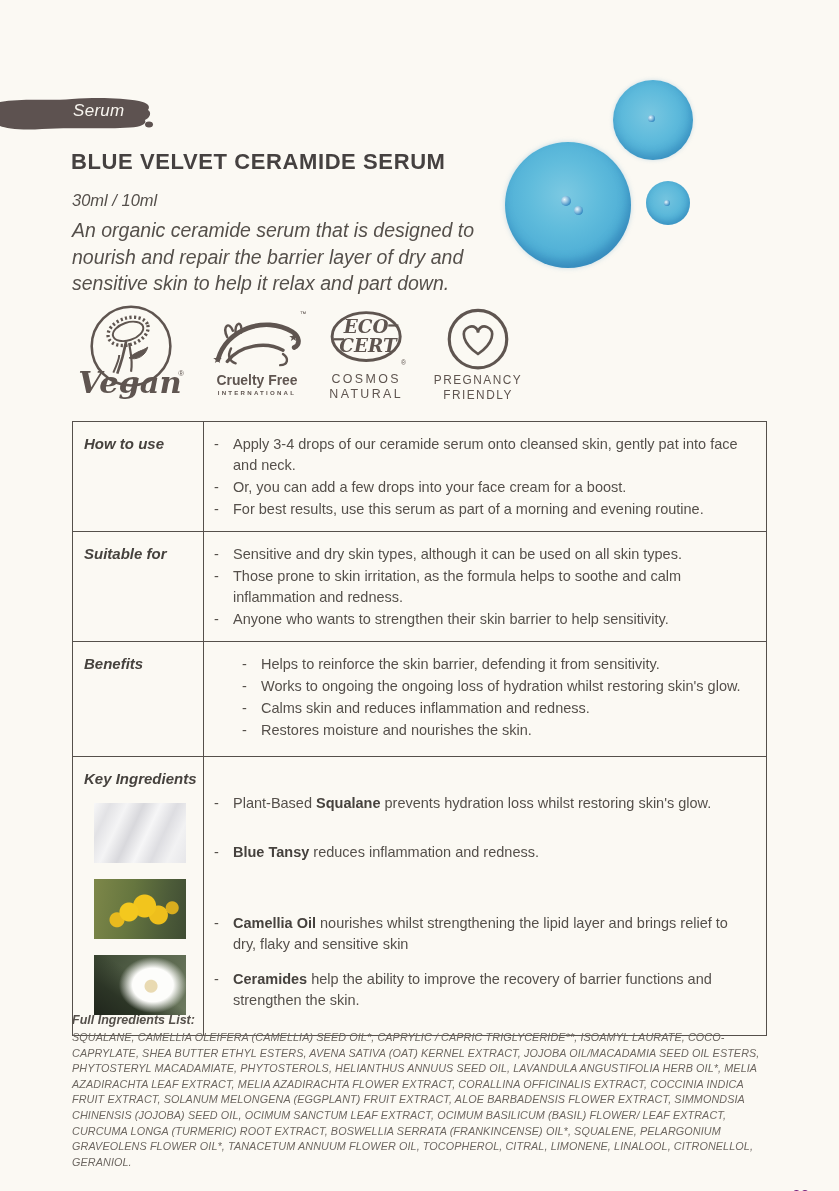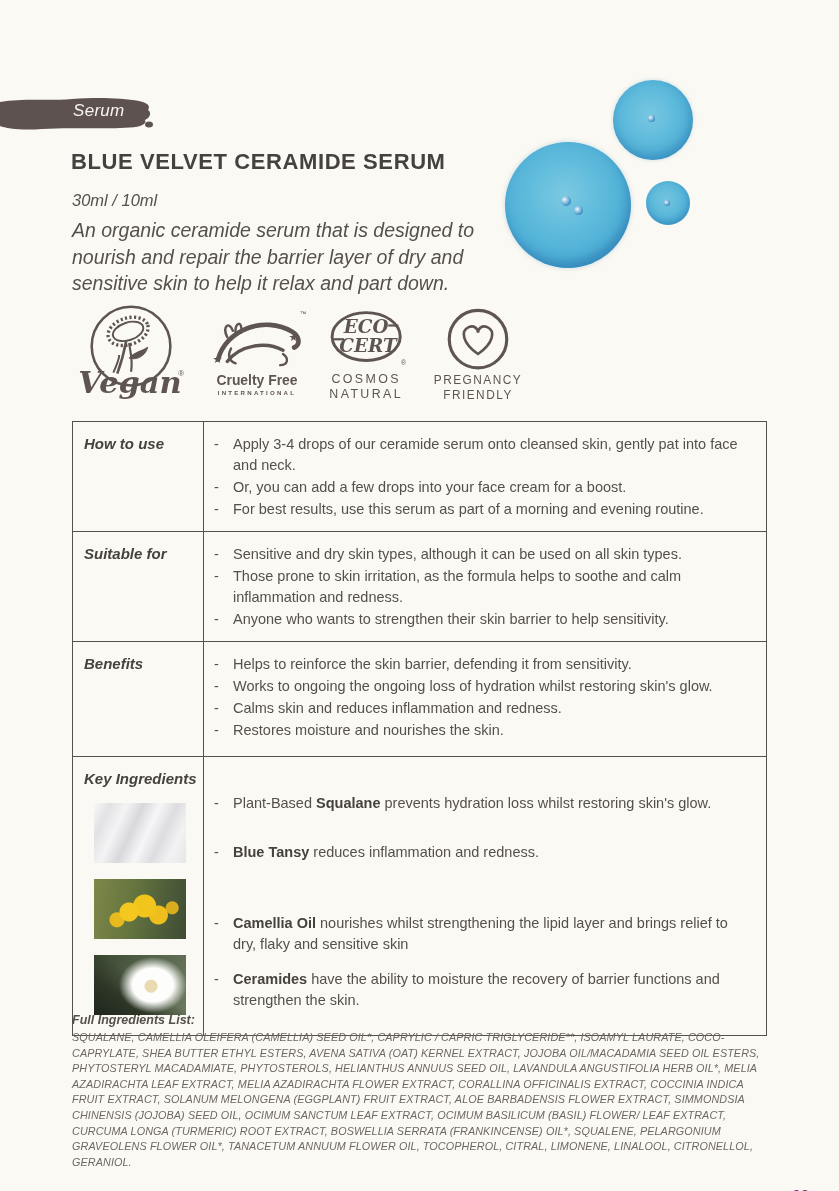--- a/index.html
+++ b/index.html
@@ -47,21 +47,21 @@
   .badge svg path,.badge svg circle,.badge svg ellipse,.badge svg line{stroke:#5f5550;}
 
   
   .info{position:absolute;left:72px;top:421px;width:695px;border:1.6px solid #55504b;
         box-sizing:border-box;background:transparent;}
   .row{display:flex;border-top:1.6px solid #55504b;}
   .row:first-child{border-top:none;}
   .cell-label{width:131px;min-width:131px;box-sizing:border-box;border-right:1.6px solid #55504b;
               padding:13px 6px 8px 11px;font-style:italic;font-weight:bold;font-size:15px;color:#46423e;}
   .cell-body{flex:1;padding:12px 14px 10px 10px;font-size:14.5px;line-height:21px;color:#55504b;}
-  .r1{min-height:106px;} .r2{min-height:81px;} .r3{min-height:114px;} .r4{min-height:278px;}
+  .r1{min-height:106px;} .r2{min-height:81px;} .r3{min-height:114px;gap:28px;} .r4{min-height:278px;}
   .bullet{display:flex;margin:0 0 1px 0;}
   .marker{width:10px;min-width:10px;text-align:left;margin-right:9px;}
   .btext .b{font-weight:bold;color:#46423e;}
 
   
   .ki-label-wrap{display:block;}
   .ki-img{width:92px;height:60px;margin:16px 0 0 10px;}
   .img-squalane{background:
      linear-gradient(115deg,#f8f8f8 0%,#e2e2e5 14%,#f4f4f5 28%,#d8d8dc 42%,#f6f6f7 56%,#dddde1 70%,#f2f2f3 84%,#e6e6e9 100%);}
   .img-tansy{background:
@@ -239,21 +239,21 @@
         <div class="bullet kb2">
             <span class="marker">-</span>
             <span class="btext"><span></span><span class="b">Blue Tansy</span><span> reduces inflammation and redness.</span></span>
           </div>
         <div class="bullet kb3">
             <span class="marker">-</span>
             <span class="btext"><span></span><span class="b">Camellia Oil</span><span> nourishes whilst strengthening the lipid layer and brings relief to dry, flaky and sensitive skin</span></span>
           </div>
         <div class="bullet kb4">
             <span class="marker">-</span>
-            <span class="btext"><span></span><span class="b">Ceramides</span><span> have the ability to moisture the recovery of barrier functions and strengthen the skin.</span></span>
+            <span class="btext"><span></span><span class="b">Ceramides</span><span> help the ability to improve the recovery of barrier functions and strengthen the skin.</span></span>
           </div>
       </div>
     </div>
   </div>
 
   <div class="ing-head">Full Ingredients List:</div>
   <p class="ing-list">SQUALANE, CAMELLIA OLEIFERA (CAMELLIA) SEED OIL*, CAPRYLIC / CAPRIC TRIGLYCERIDE**, ISOAMYL LAURATE, COCO-CAPRYLATE, SHEA BUTTER ETHYL ESTERS, AVENA SATIVA (OAT) KERNEL EXTRACT, JOJOBA OIL/MACADAMIA SEED OIL ESTERS, PHYTOSTERYL MACADAMIATE, PHYTOSTEROLS, HELIANTHUS ANNUUS SEED OIL, LAVANDULA ANGUSTIFOLIA HERB OIL*, MELIA AZADIRACHTA LEAF EXTRACT, MELIA AZADIRACHTA FLOWER EXTRACT, CORALLINA OFFICINALIS EXTRACT, COCCINIA INDICA FRUIT EXTRACT, SOLANUM MELONGENA (EGGPLANT) FRUIT EXTRACT, ALOE BARBADENSIS FLOWER EXTRACT, SIMMONDSIA CHINENSIS (JOJOBA) SEED OIL, OCIMUM SANCTUM LEAF EXTRACT, OCIMUM BASILICUM (BASIL) FLOWER/ LEAF EXTRACT, CURCUMA LONGA (TURMERIC) ROOT EXTRACT, BOSWELLIA SERRATA (FRANKINCENSE) OIL*, SQUALENE, PELARGONIUM GRAVEOLENS FLOWER OIL*, TANACETUM ANNUUM FLOWER OIL, TOCOPHEROL, CITRAL, LIMONENE, LINALOOL, CITRONELLOL, GERANIOL.</p>
 
   <div class="pageno">32</div>
 

